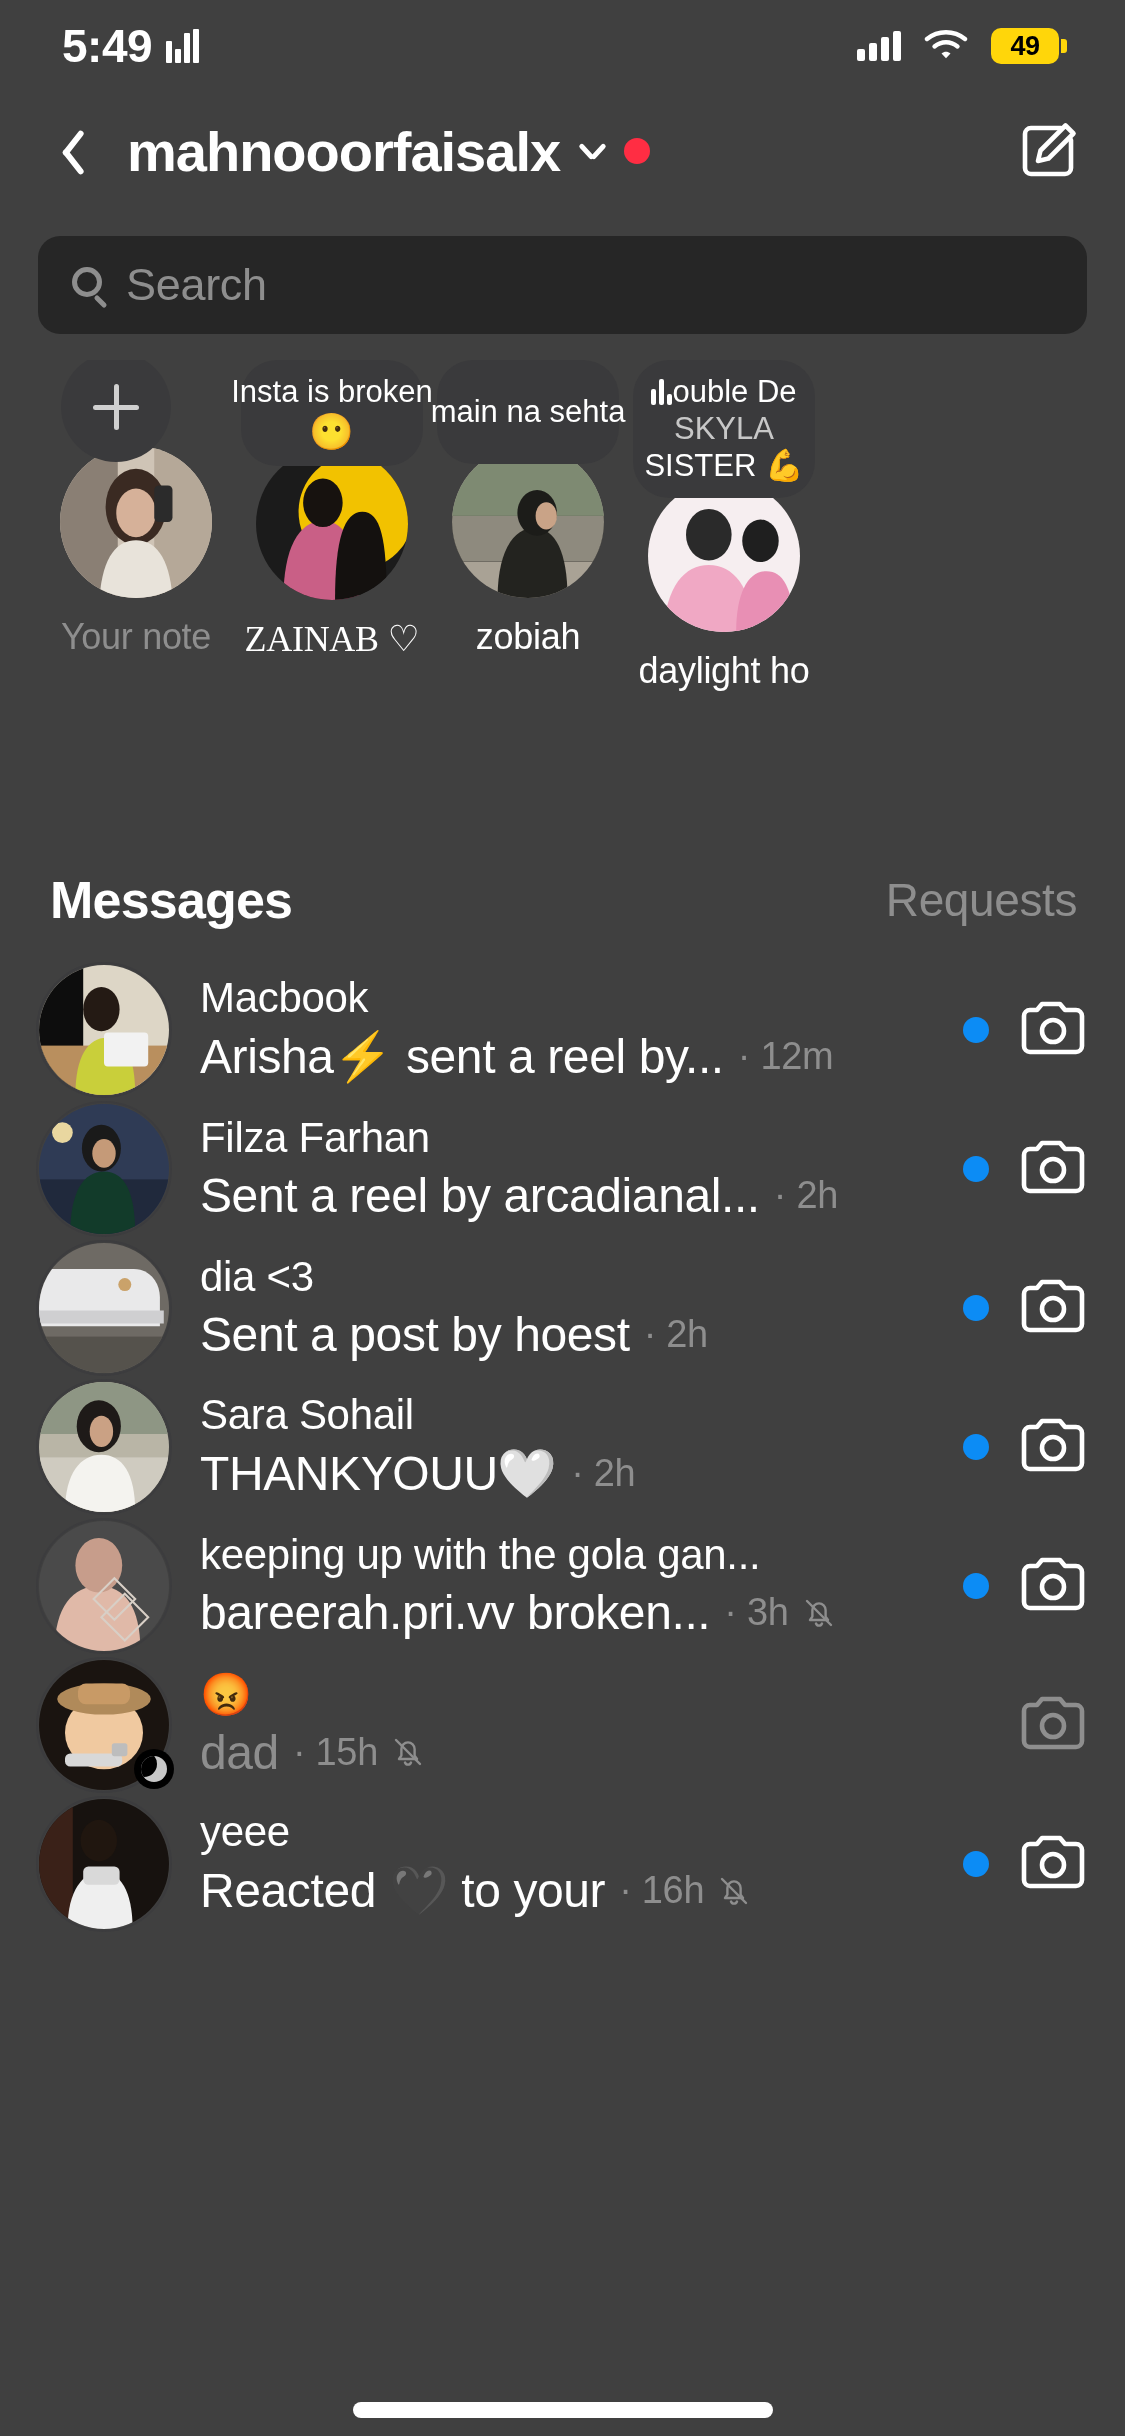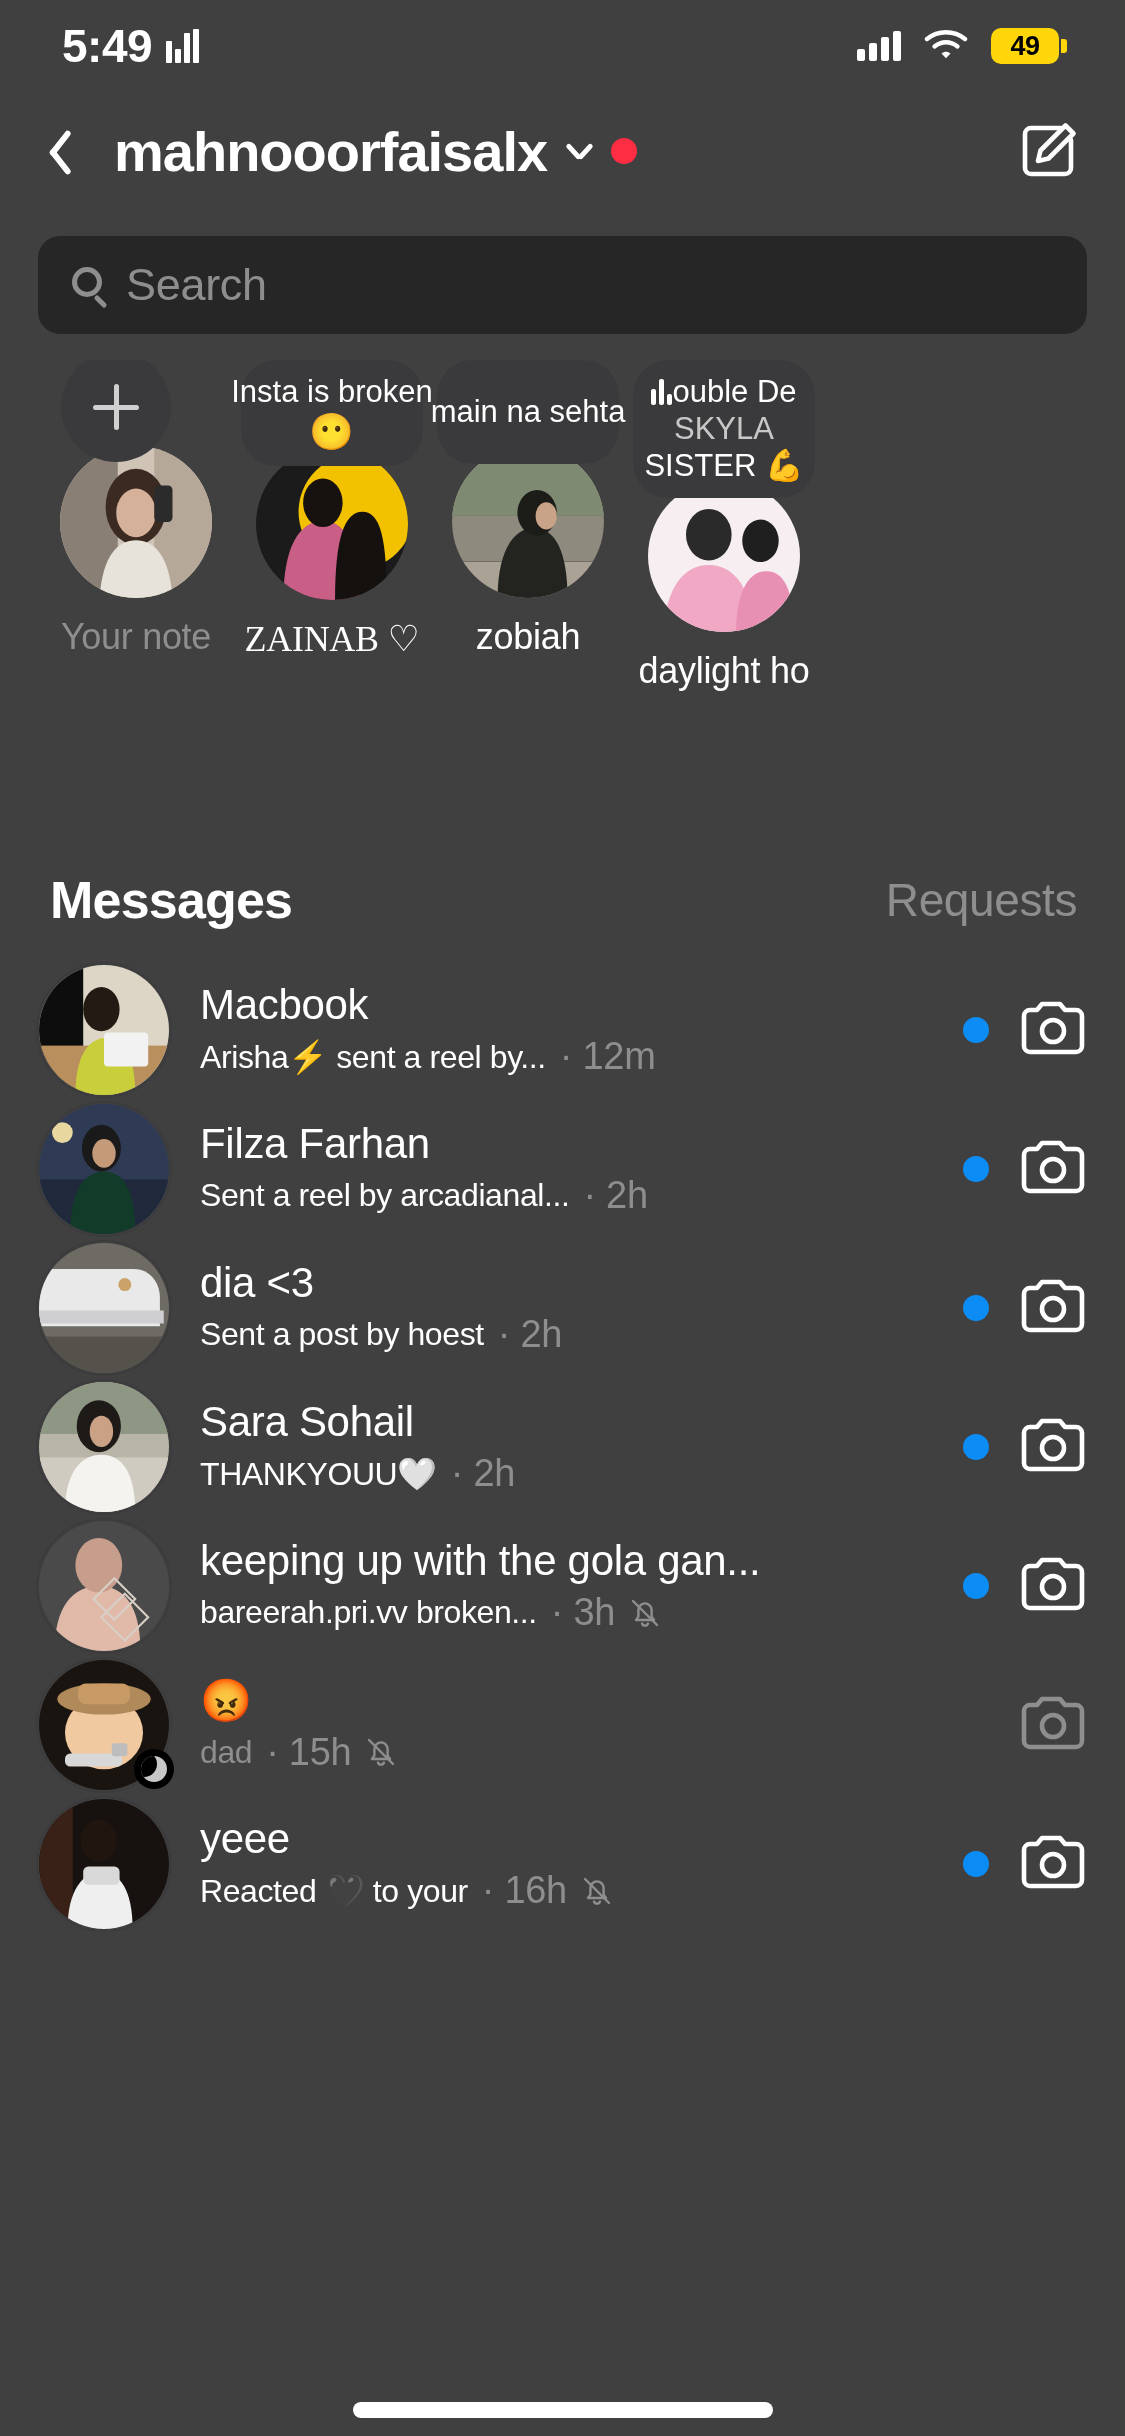--- a/index.html
+++ b/index.html
@@ -28,21 +28,21 @@
   .signal i:nth-child(1){ height:12px; }
   .signal i:nth-child(2){ height:18px; }
   .signal i:nth-child(3){ height:24px; }
   .signal i:nth-child(4){ height:30px; }
   .batt { display:flex; align-items:center; }
   .batt-body { width:68px; height:36px; border-radius:10px; display:flex; align-items:center; justify-content:center; }
   .batt-num { font-size:27px; font-weight:700; color:#000; letter-spacing:-0.5px; }
   .batt-cap { width:6px; height:14px; border-radius:0 3px 3px 0; margin-left:2px; }
 
   
-  .header { position:absolute; top:92px; left:0; width:1125px; height:118px; display:flex; align-items:center; padding:0 42px 0 38px; }
+  .header { position:absolute; top:92px; left:0; width:1125px; height:118px; display:flex; align-items:center; padding:0 42px 0 51px; }
   .back-btn { width:60px; height:68px; display:flex; align-items:center; justify-content:flex-start; }
   .chev-left { width:28px; height:52px; position:relative; }
   .chev-left::before, .chev-left::after { content:""; position:absolute; left:10px; width:6px; height:30px; background:#fff; border-radius:4px; }
   .chev-left::before { top:0; transform:rotate(38deg); transform-origin:bottom center; }
   .chev-left::after { top:25px; transform:rotate(-38deg); transform-origin:top center; }
   .hd-title { font-size:56px; font-weight:700; letter-spacing:-1px; margin-left:16px; color:#fff; }
   .chev-down { width:30px; height:30px; margin-left:18px; position:relative; }
   .chev-down::before, .chev-down::after { content:""; position:absolute; top:6px; width:5px; height:19px; background:#fff; border-radius:3px; }
   .chev-down::before { left:6px; transform:rotate(-42deg); }
   .chev-down::after { left:18px; transform:rotate(42deg); }
@@ -94,21 +94,21 @@
   .row-av { position:relative; width:136px; height:136px; flex:0 0 136px; margin-right:28px; }
   .row-av .ring { position:absolute; inset:0; border-radius:50%; border:2px solid #3c3c3e; }
   .row-av .pic { position:absolute; inset:3px; border-radius:50%; overflow:hidden; }
   .moon-badge { position:absolute; right:-2px; bottom:4px; width:40px; height:40px; border-radius:50%; background:#000; display:flex; align-items:center; justify-content:center; }
   .moon-badge .m { width:26px; height:26px; border-radius:50%; background:#c7c7c7; position:relative; overflow:hidden; }
   .moon-badge .m::after { content:""; position:absolute; top:-5px; left:-10px; width:26px; height:26px; border-radius:50%; background:#000; }
   .row-body { flex:1; min-width:0; display:flex; flex-direction:column; justify-content:center; gap:6px; }
   .row-name { font-size:42px; color:#fff; letter-spacing:-0.3px; white-space:nowrap; overflow:hidden; text-overflow:clip; }
   .row-name.emoji { font-size:42px; }
   .row-sub { display:flex; align-items:center; white-space:nowrap; }
-  .sub-main { font-size:32px; color:#fff; letter-spacing:-0.4px;text-align:center; }
+  .sub-main { font-size:48px; color:#fff; letter-spacing:-0.4px;text-align:center; }
   .sub-main.dim { color:#8e8e8e; }
   .sub-meta { font-size:38px; color:#8e8e8e; margin-left:14px; letter-spacing:-0.3px; }
   .bell-off { width:36px; height:36px; margin-left:12px; flex:0 0 36px; }
   .row-right { display:flex; align-items:center; gap:28px; flex:0 0 auto; padding-left:18px; }
   .unread { width:26px; height:26px; border-radius:50%; }
   .unread.hidden { visibility:hidden; }
   .cam { width:72px; height:72px; display:flex; align-items:center; justify-content:center; }
 
   
   .ph { width:100%; height:100%; display:block; }

